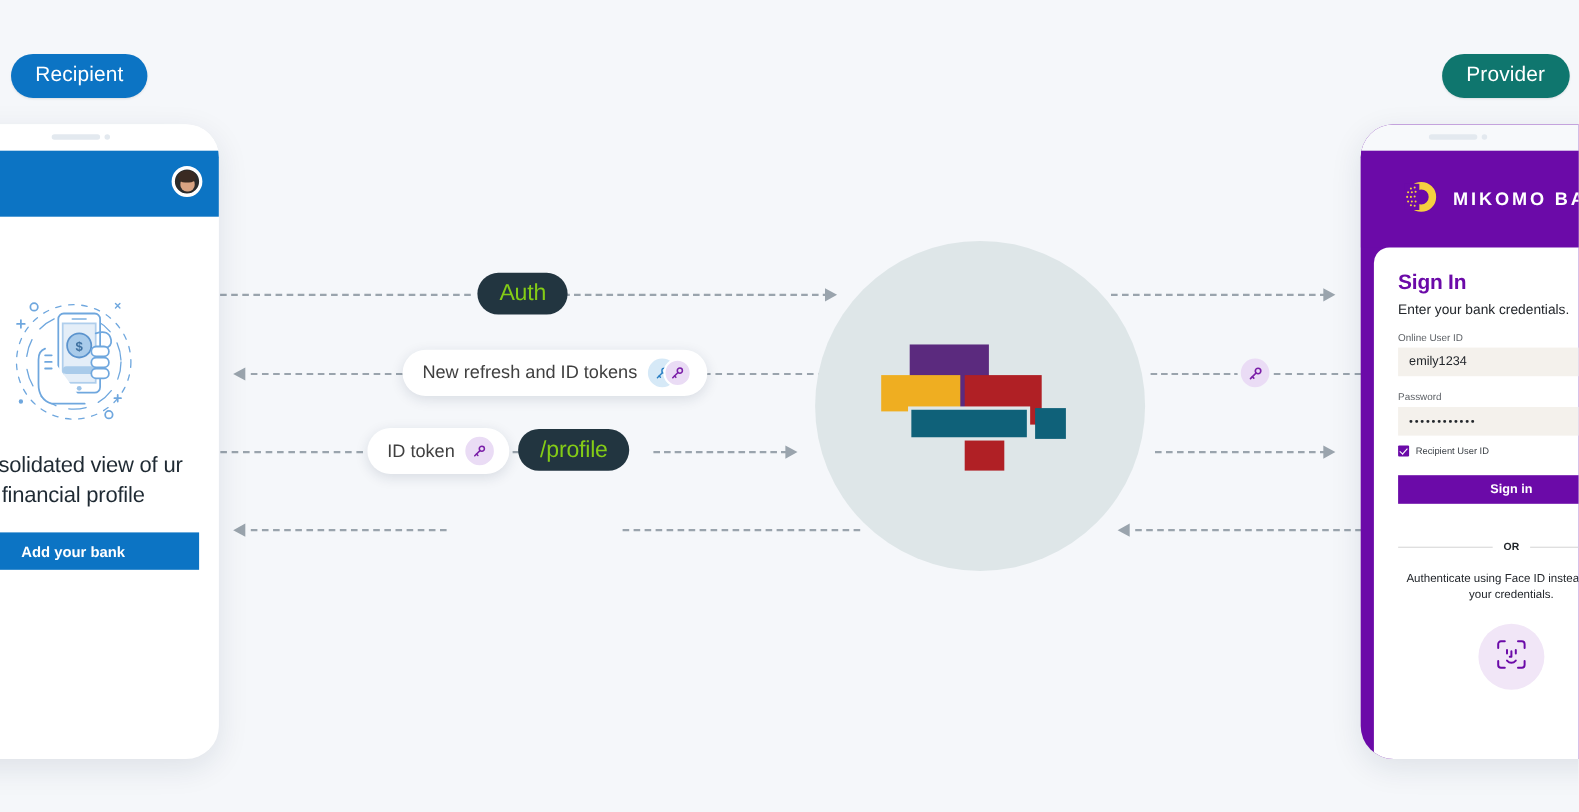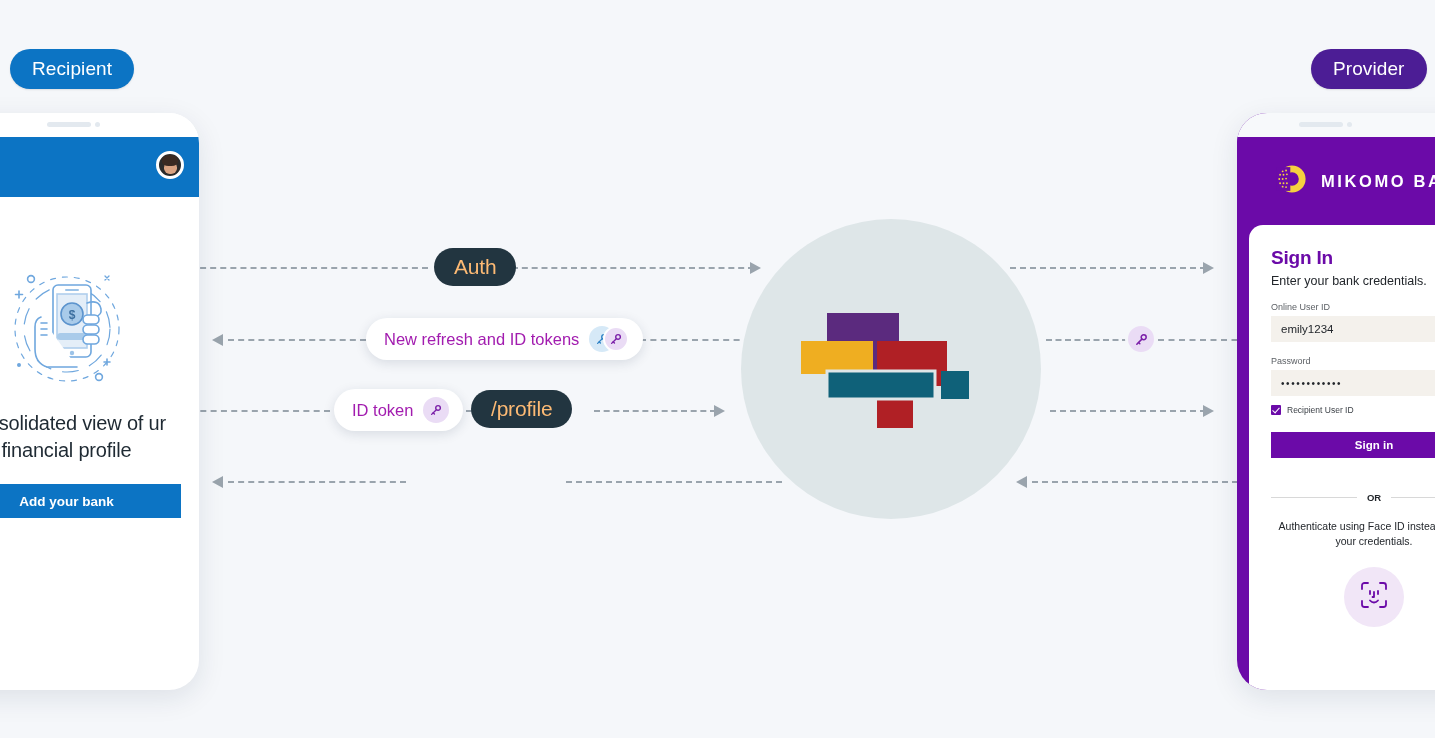--- a/index.html
+++ b/index.html
@@ -17,21 +17,21 @@
     height: 40px;
     border-radius: 20px;
     color: #fff;
     font-size: 19px;
     display: flex; align-items: center; justify-content: center;
     padding: 0 22px;
     letter-spacing: .1px;
     box-shadow: 0 1px 2px rgba(0,0,0,.10);
   }
   #badge-recipient { left: 10px; top: 49px; background: #0c74c4; }
-  #badge-provider  { left: 1311px; top: 49px; background: #4c1d95; }
+  #badge-provider  { left: 1311px; top: 49px; background: #0f766e; }
 
   
   .phone {
     position: absolute;
     background: #fff;
     box-shadow: 0 8px 28px rgba(20,40,70,.10);
   }
   
   #phone-left {
     left: -66px; top: 113px; width: 265px; height: 577px;
@@ -185,26 +185,26 @@
   .arrow.left  { border-right: 11px solid #9aa4ad; }
 
   
   .pill {
     position: absolute;
     display: flex; align-items: center;
     border-radius: 22px;
     white-space: nowrap;
   }
   .pill.dark {
-    background: #223540; color: #fdba74;
+    background: #223540; color: #84cc16;
     height: 38px; padding: 0 20px;
     font-size: 21px; letter-spacing: -.2px;
   }
   .pill.light {
-    background: #fff; color: #a21caf;
+    background: #fff; color: #404040;
     height: 42px; padding: 0 14px 0 18px;
     font-size: 16.5px;
     box-shadow: 0 3px 12px rgba(20,40,70,.13);
     gap: 10px;
   }
   .keychip {
     width: 26px; height: 26px; border-radius: 50%;
     display: flex; align-items: center; justify-content: center; flex: none;
   }
   .keychip.blue { background: #d6e9f7; }

